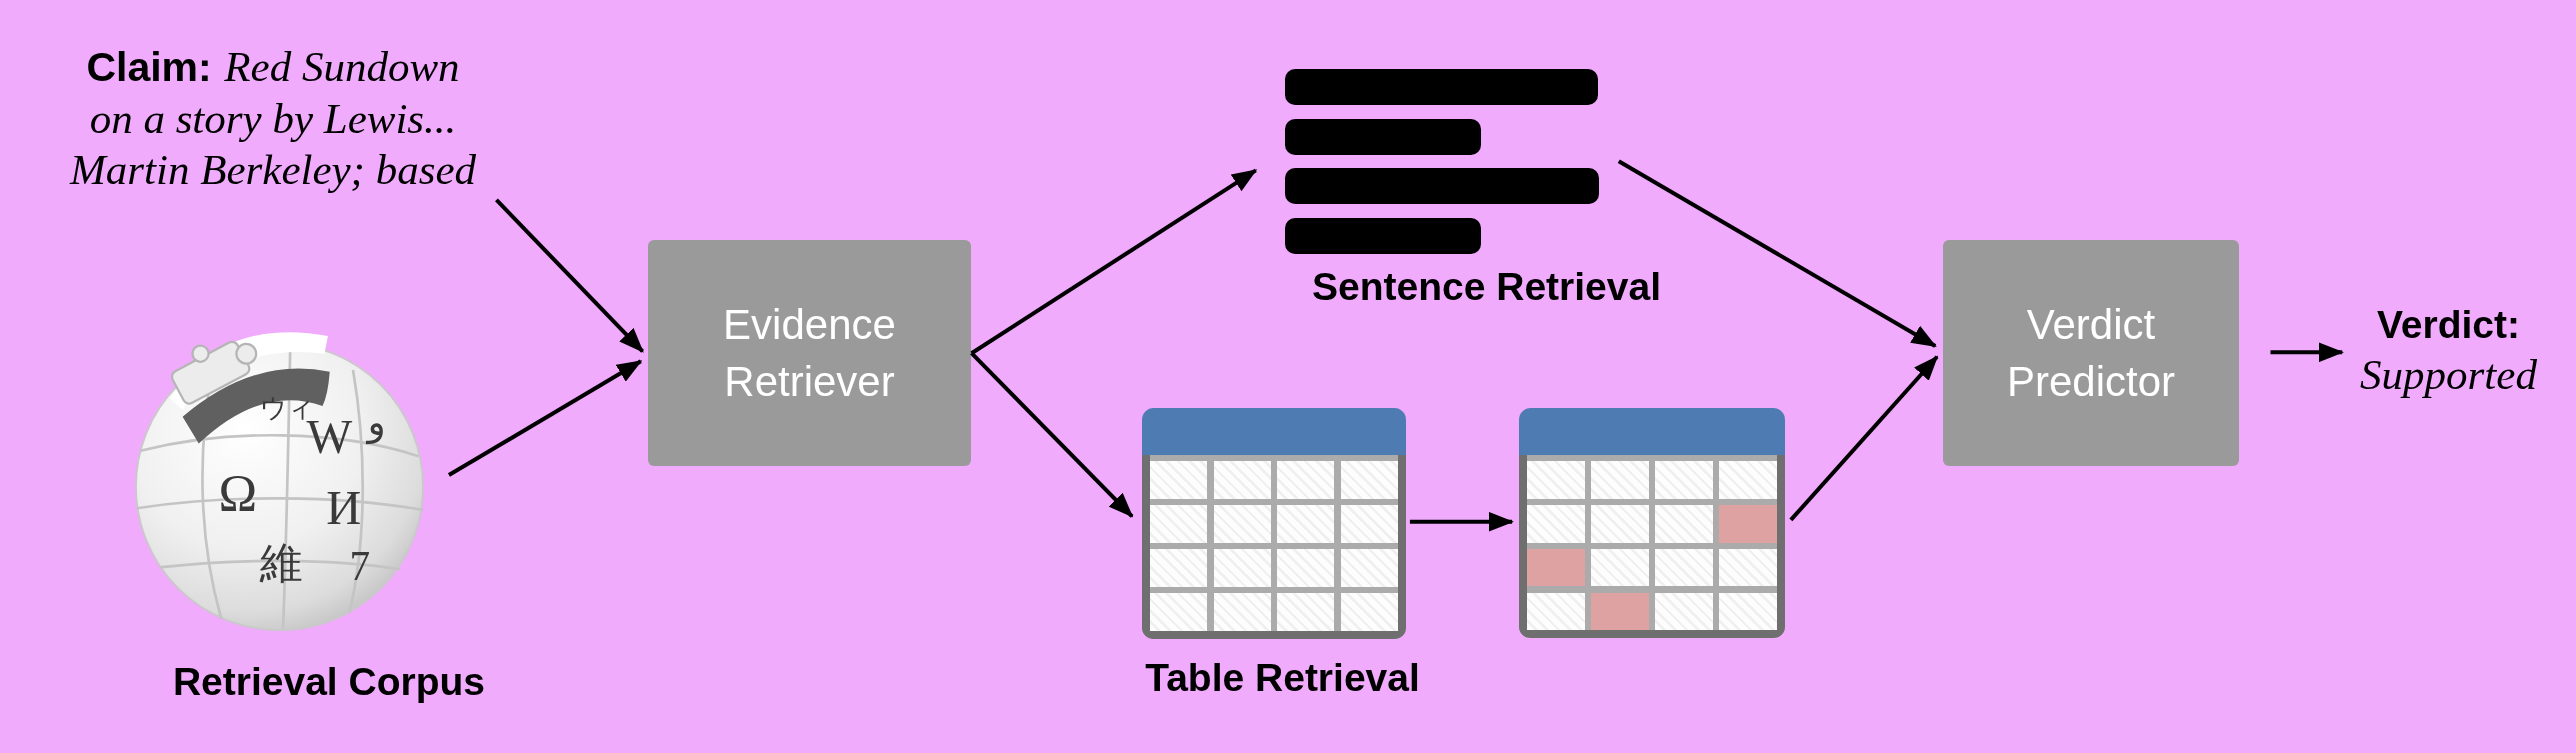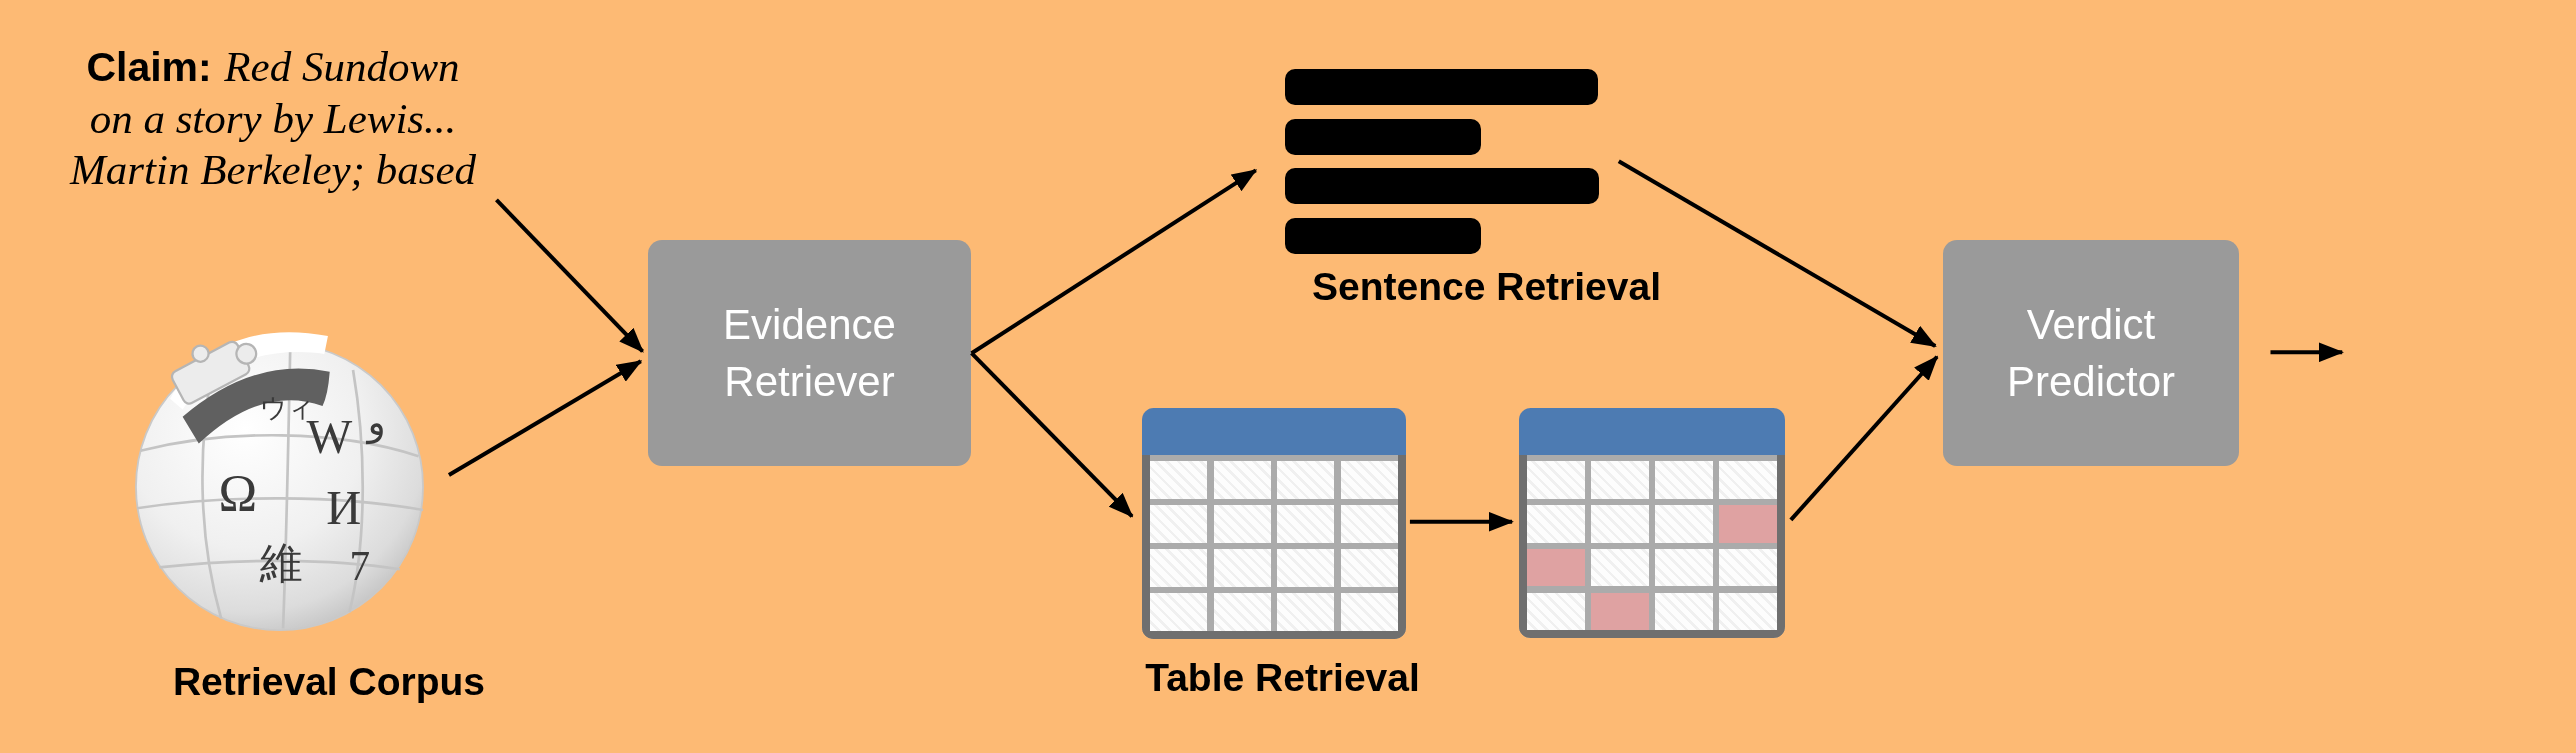--- a/index.html
+++ b/index.html
@@ -1,32 +1,32 @@
 <!DOCTYPE html>
 <html style="font-size:14.4px"><head>
 <meta charset="utf-8">
 <style>
   html,body{margin:0;padding:0;background:#ffffff;}
-  #canvas{position:relative;width:2576px;height:753px;background:#fdba74;overflow:hidden;
+  #canvas{position:relative;width:2576px;height:753px;background:#f0abfc;overflow:hidden;
           font-family:"Liberation Sans",sans-serif;}
 
   
   .claim-block{position:absolute;left:49px;top:41px;width:448px;text-align:center;
                font-family:"Liberation Serif",serif;font-style:italic;font-size:43px;
                line-height:51px;color:#000;}
   .claim-label{font-family:"Liberation Sans",sans-serif;font-style:normal;font-weight:bold;
                font-size:41px;margin-right:12.6px;}
 
   
   .globe-wrap{position:absolute;left:127px;top:327px;width:305px;height:305px;}
   .corpus-label{position:absolute;left:81px;top:660px;width:404px;text-align:right;
                 font-weight:bold;font-size:39px;color:#000;}
 
   
-  .proc-box{position:absolute;border-radius:14px;display:flex;align-items:center;
+  .proc-box{position:absolute;border-radius:6px;display:flex;align-items:center;
             justify-content:center;text-align:center;color:#ffffff;font-size:42px;
             line-height:57px;}
   #evidence-box{left:648px;top:240px;width:323px;height:226px;}
   #verdict-box{left:1943px;top:240px;width:296px;height:226px;}
   .proc-box .boxlabel{width:80%;}
 
   
   .bars-wrap{position:absolute;left:1285px;top:69px;}
   .sbar{height:36px;border-radius:10px;margin-bottom:13.5px;}
   .sent-label{position:absolute;left:1298px;top:265px;width:377px;text-align:center;
@@ -164,20 +164,24 @@
         <div class="tcell" style="background: rgb(223, 162, 162);"></div>
         <div class="tcell"></div>
         <div class="tcell"></div>
       </div>
   </div>
 
   <div id="verdict-box" class="proc-box" style="background: rgb(154, 154, 154);">
     <div class="boxlabel">Verdict Predictor</div>
   </div>
 
+  <div class="verdict-block">
+    <div class="verdict-title">Verdict:</div>
+    <div class="verdict-value">Supported</div>
+  </div>
 
   <svg id="arrows" width="2576" height="753" viewBox="0 0 2872 840">
     <defs>
       <marker id="ah" markerWidth="28" markerHeight="22" refX="26" refY="11" orient="auto" markerUnits="userSpaceOnUse">
         <path d="M0,0 L28,11 L0,22 z" fill="#000"></path>
       </marker>
     </defs>
     <line x1="553" y1="223" x2="716" y2="392" marker-end="url(#ah)"></line>
     <line x1="500" y1="530" x2="714" y2="403" marker-end="url(#ah)"></line>
     <line x1="1083" y1="394" x2="1400" y2="190" marker-end="url(#ah)"></line>

